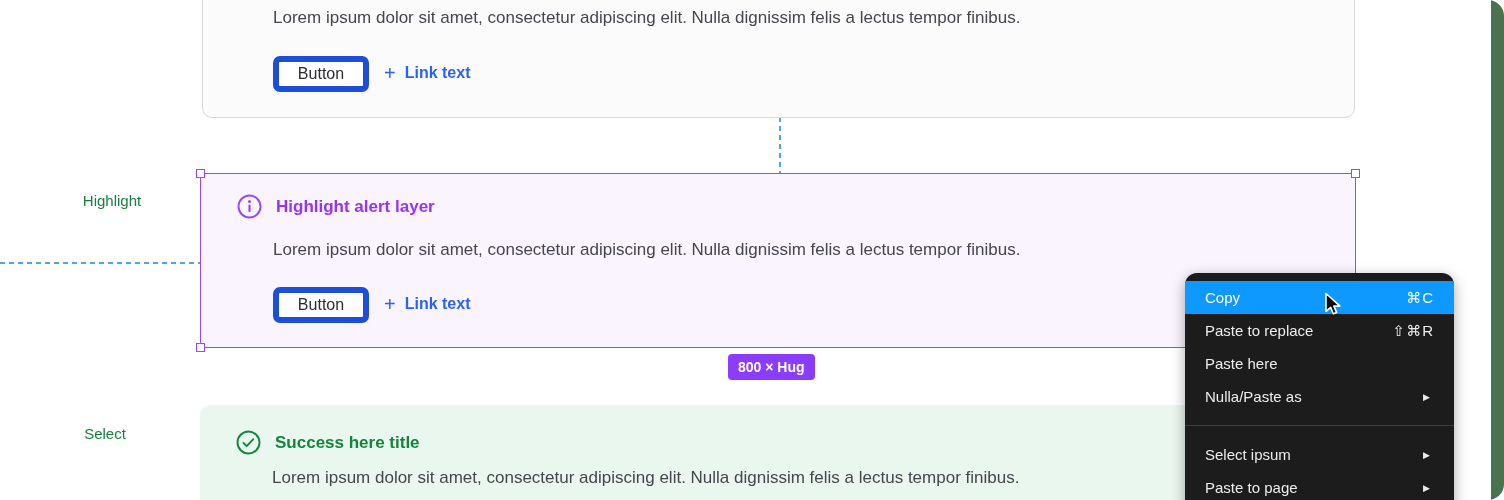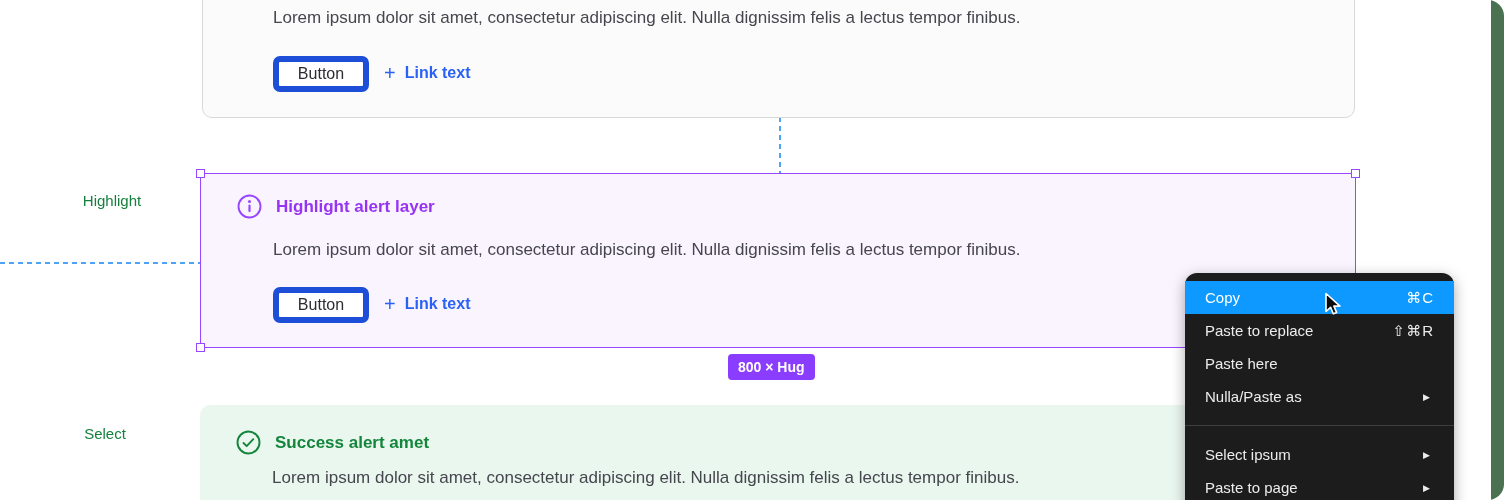--- a/index.html
+++ b/index.html
@@ -108,21 +108,21 @@
 
   <div class="size-badge">800 × Hug</div>
 
   <div class="row-label sc">Select</div>
 
   <div class="card success">
     <svg class="alert-icon" style="left:36px; top:25px;" viewBox="0 0 25 25">
       <circle cx="12.5" cy="12.5" r="11" fill="none" stroke="#14863c" stroke-width="1.9"></circle>
       <path d="M7.5 13l3.2 3.2 6.6-7" fill="none" stroke="#14863c" stroke-width="1.9" stroke-linecap="round" stroke-linejoin="round"></path>
     </svg>
-    <div class="alert-title green" style="left:75px; top:28px;">Success alert amet</div>
+    <div class="alert-title green" style="left:75px; top:28px;">Success here title</div>
     <div class="alert-body" style="left:72px; top:62px;">Lorem ipsum dolor sit amet, consectetur adipiscing elit. Nulla dignissim felis a lectus tempor finibus.</div>
   </div>
 
   <div class="ctx-menu">
     <div class="menu-item highlighted">
       <span class="mi-label">Copy</span>
       <span class="mi-right">⌘C</span>
     </div>
     <div class="menu-item">
       <span class="mi-label">Paste to replace</span>

